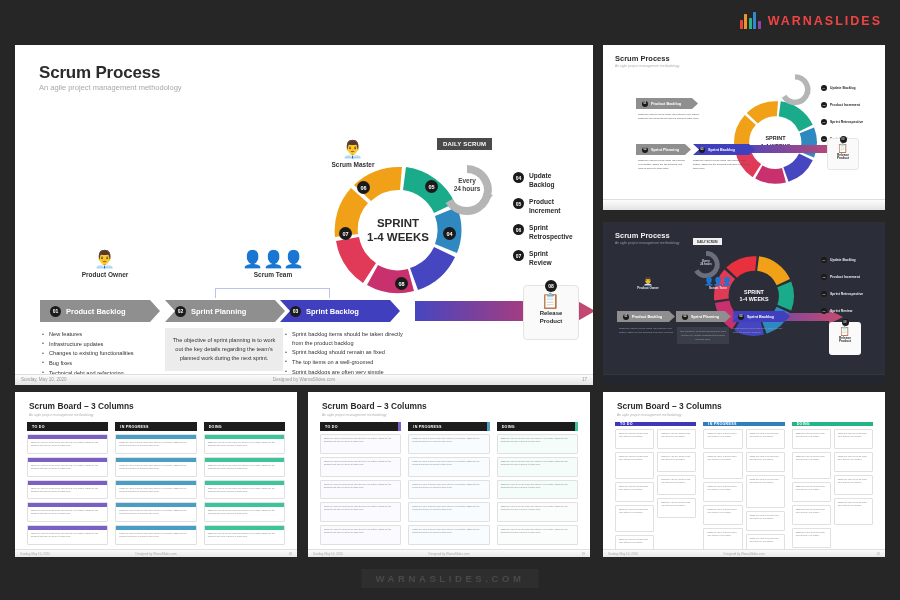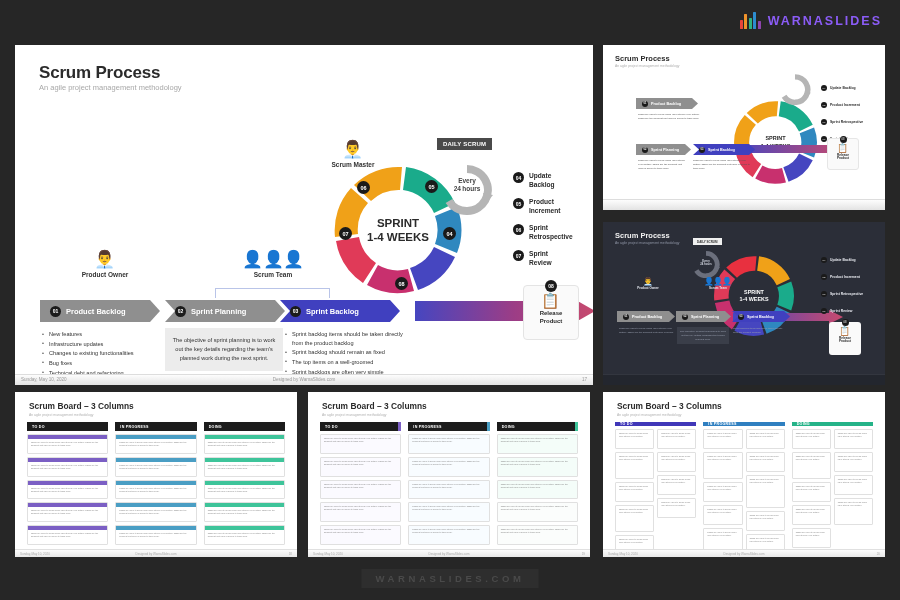--- a/index.html
+++ b/index.html
@@ -6,21 +6,21 @@
   body {
     width:900px; height:600px; overflow:hidden;
     background:#262626; font-family:"Liberation Sans", sans-serif;
     position:relative;
   }
   
   .brandbar { position:absolute; top:0; left:0; width:900px; height:44px; }
   .logo { position:absolute; right:18px; top:12px; display:flex; align-items:center; gap:7px; }
   .logo-bars { display:flex; align-items:flex-end; gap:1.5px; height:17px; }
   .logo-bars i { display:block; width:3px; border-radius:0.5px; }
-  .logo-text { color:#8b5cf6; font-size:12.5px; font-weight:bold; letter-spacing:2.0px; }
+  .logo-text { color:#ef4444; font-size:12.5px; font-weight:bold; letter-spacing:2.0px; }
 
   
   .slide { position:absolute; background:#fff; overflow:hidden; }
   .slide.dark { background:#2b2e38; }
 
   
   #main-slide { left:15px; top:45px; width:578px; height:340px; }
   .m-title { position:absolute; left:24px; top:18px; font-size:17px; font-weight:bold; color:#2b2b2b; letter-spacing:-0.2px;}
   .m-sub   { position:absolute; left:24px; top:38px; font-size:7.5px; color:#a8a8a8; }
 

